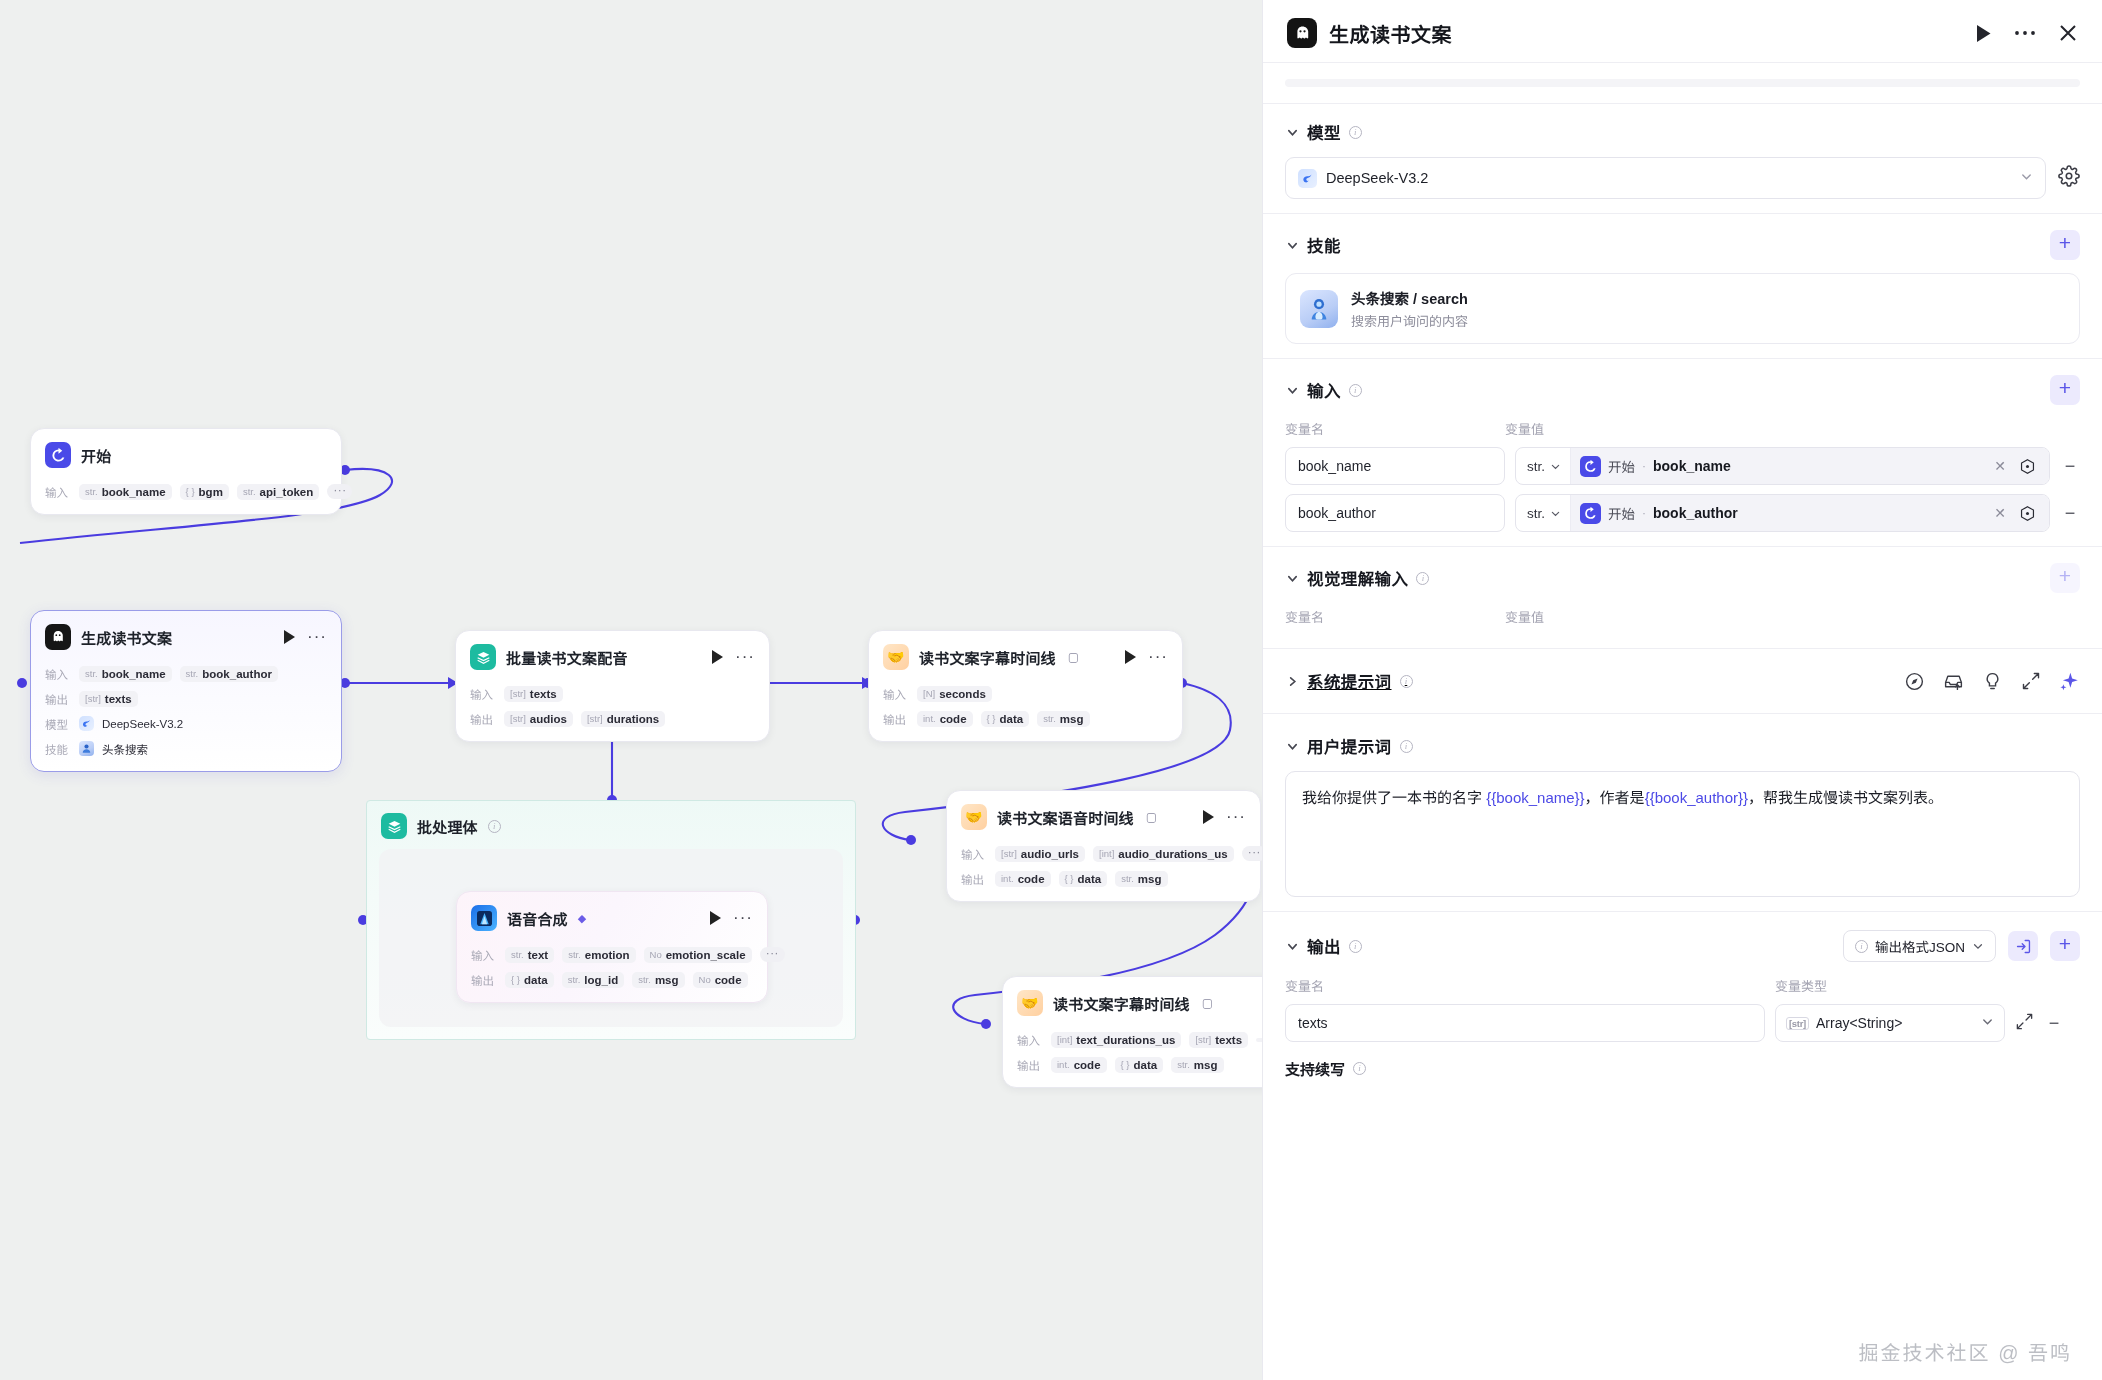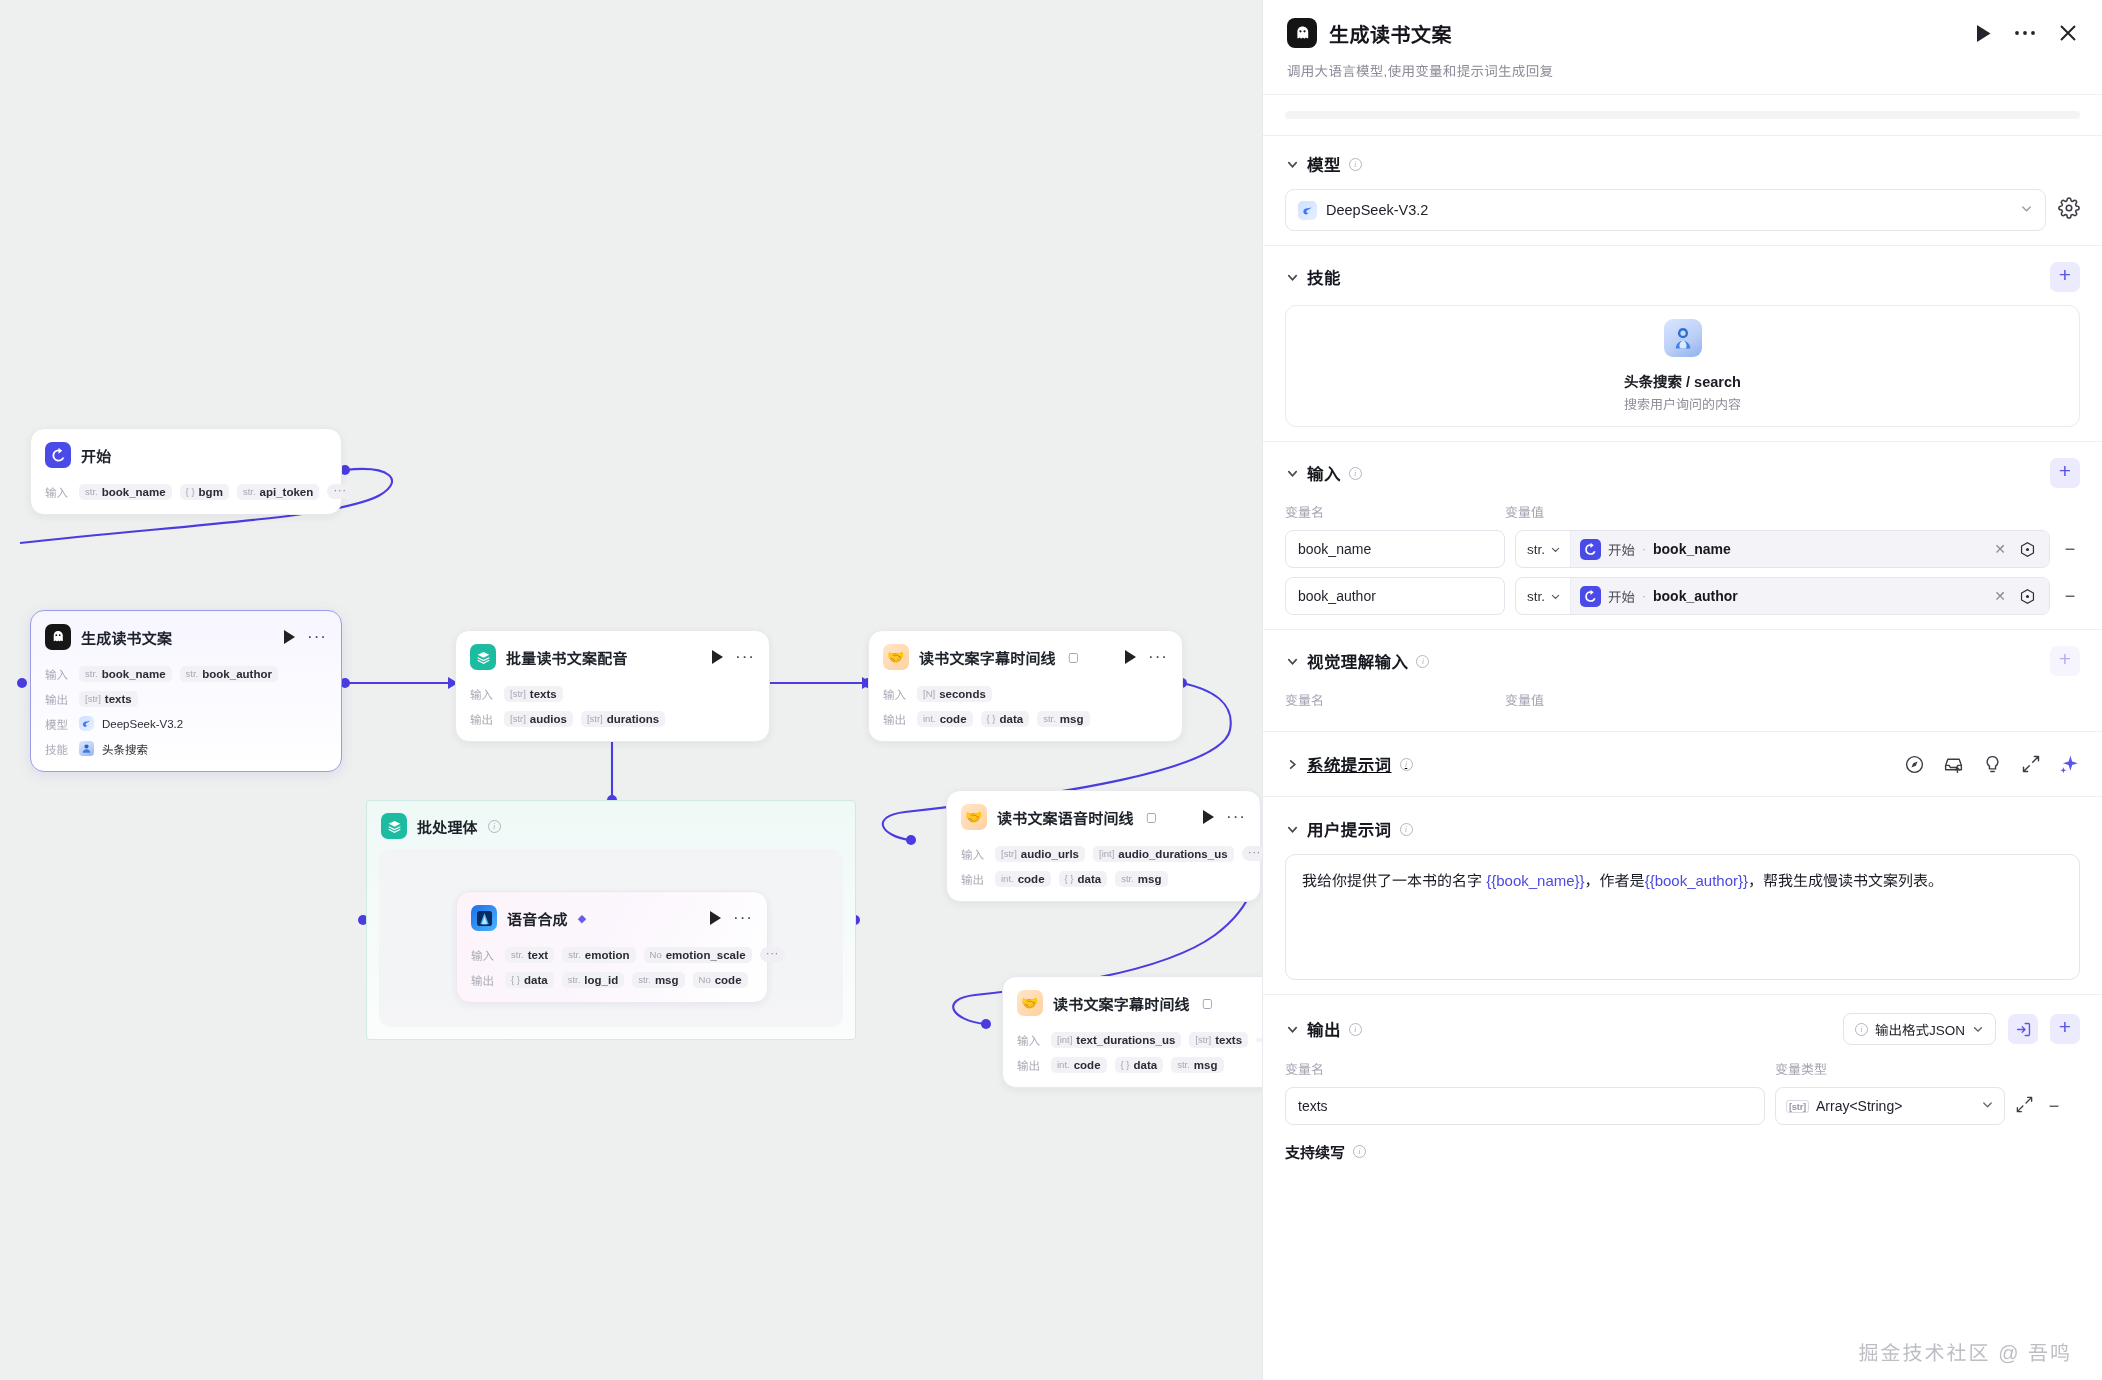--- a/index.html
+++ b/index.html
@@ -155,21 +155,21 @@
     width: 19px; height: 19px; border-radius: 5px; flex: none;
     background: linear-gradient(135deg,#cfe0ff,#e8f0ff);
     display: flex; align-items: center; justify-content: center;
   }
   .chev-dn-sm { margin-left: auto; color: #9a9aa8; font-size: 12px; }
   .gear { color: #3b3c45; cursor: pointer; flex: none; }
 
   .skill-card {
     margin-top: 13px; border: 1px solid #eaeaf1; border-radius: 11px;
     padding: 13px 14px; display: flex; align-items: center; gap: 13px;
-    cursor: pointer; background: #fff; flex-direction: column;
+    cursor: pointer; background: #fff;
   }
   .skill-ico {
     width: 38px; height: 38px; border-radius: 9px; flex: none;
     background: linear-gradient(150deg,#dbe6ff,#b9cdf6 60%,#8fb0ee);
     display: flex; align-items: center; justify-content: center; overflow: hidden;
   }
   .skill-name { font-size: 14.5px; font-weight: 700; color: #1b1d25; }
   .skill-desc { font-size: 13px; color: #8d8d9b; margin-top: 3px; }
 
   .vt-row { display: flex; margin-top: 14px; }
@@ -618,21 +618,20 @@
                 <circle cx="19" cy="3" r="1.9" fill="#23242b"></circle>
               </svg>
           </span>
           <span class="hdr-btn">
             <svg width="20" height="20" viewBox="0 0 20 20">
                 <path d="M3 3 17 17 M17 3 3 17" stroke="#23242b" stroke-width="2"></path>
               </svg>
           </span>
         </span>
       </div>
-      <div class="p-sub">调用大语言模型,使用变量和提示词生成回复</div>
     </div>
 
     <div class="seg-wrap">
       <div class="seg">
       </div>
     </div>
 
     <div class="p-scroll">
 
       <div class="sect">

